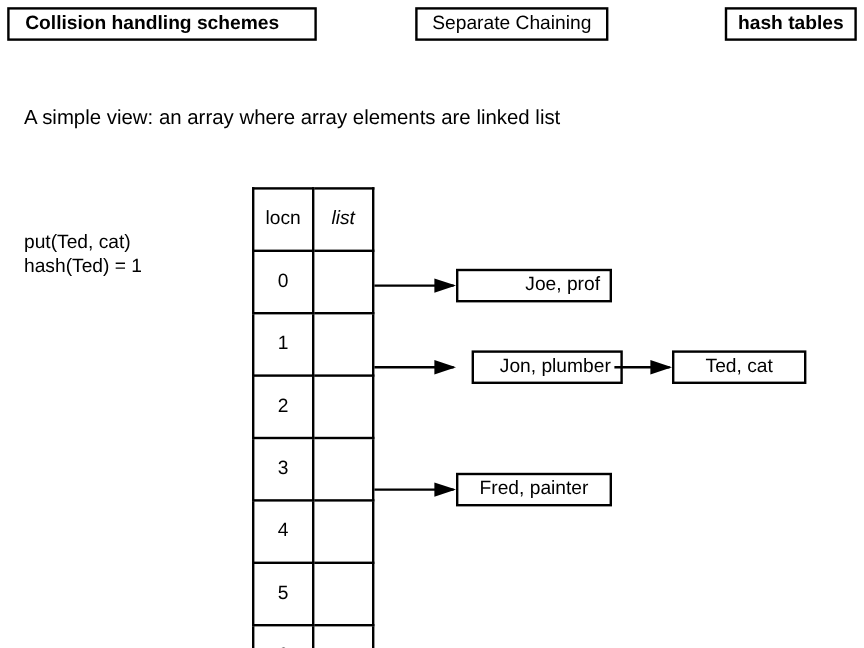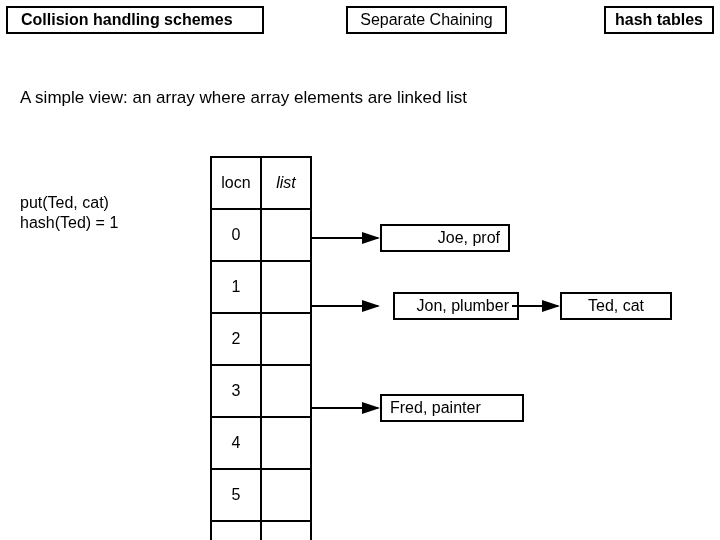--- a/index.html
+++ b/index.html
@@ -108,21 +108,21 @@
 </div>
 
 <div class="box" style="left:380px; top:292px; width:126px; text-align:right;margin-left:13px;">
   <span>Jon, plumber</span>
 </div>
 
 <div class="box" style="left:560px; top:292px; width:112px; text-align:center;">
   <span>Ted, cat</span>
 </div>
 
-<div class="box" style="left:380px; top:394px; width:144px; text-align:left;">
+<div class="box" style="left:380px; top:394px; width:130px; text-align:center;">
   <span>Fred, painter</span>
 </div>
 
 <svg class="arrows">
   <defs>
     <marker id="ah" markerWidth="10" markerHeight="10" refX="8" refY="3" orient="auto">
       <path d="M0,0 L9,3 L0,6 Z" fill="#000"></path>
     </marker>
   </defs>
 

